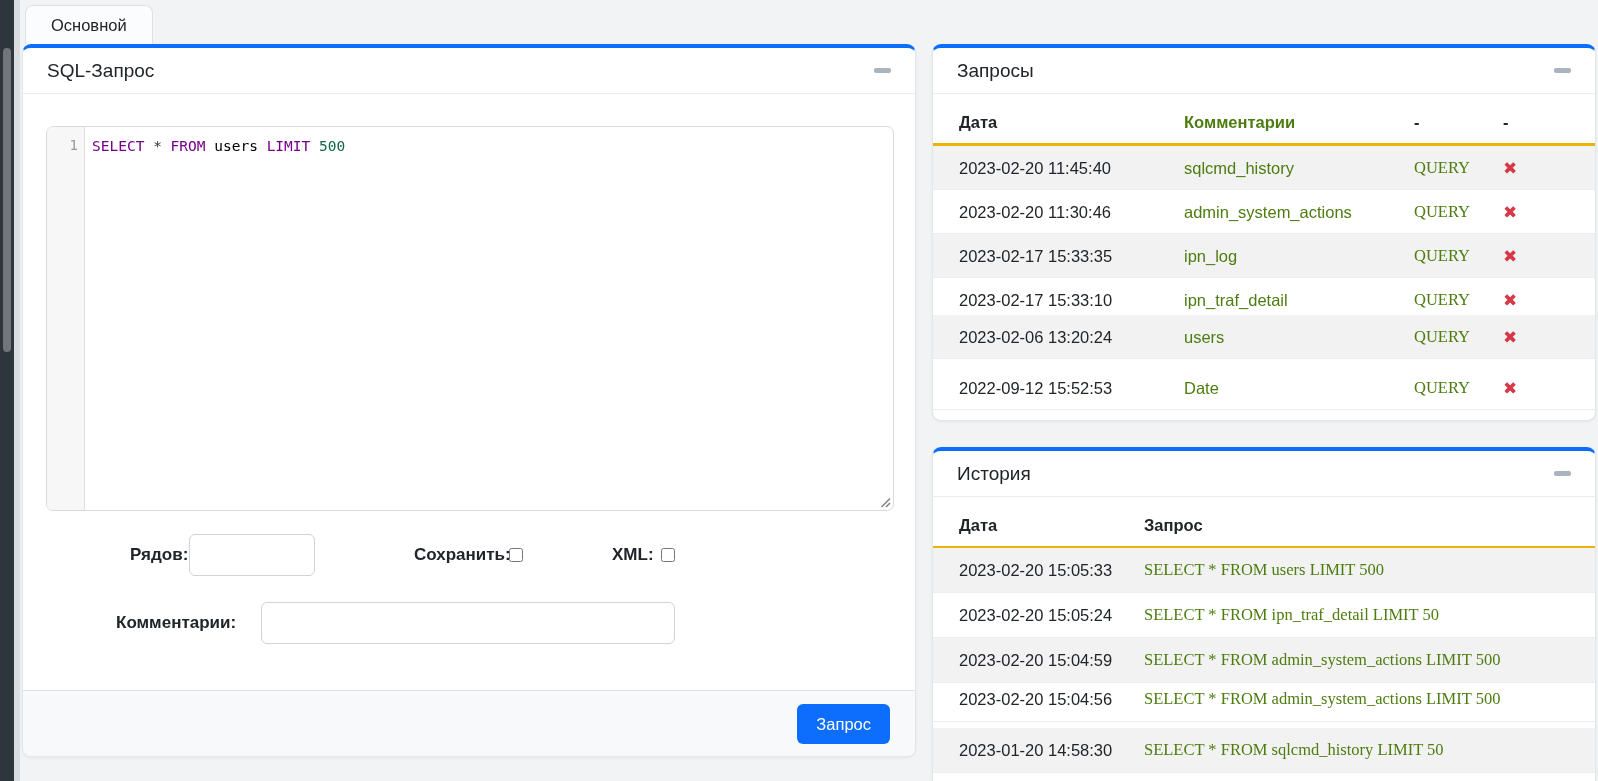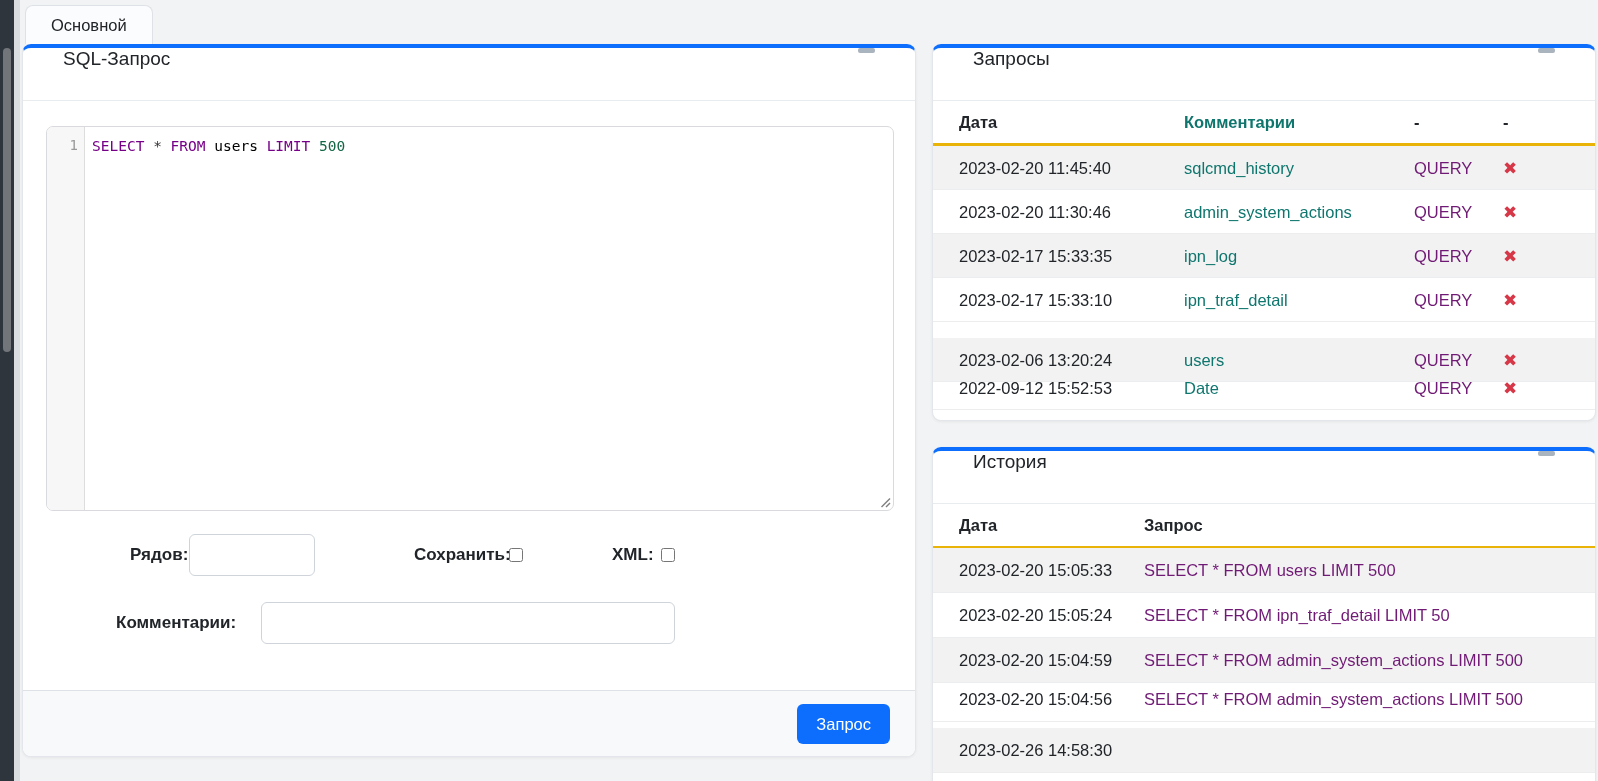--- a/index.html
+++ b/index.html
@@ -26,23 +26,23 @@
   .card {
     position: absolute; background: #fff;
     border: 1px solid #e3e6ea; border-top: 4px solid #0d6efd;
     border-radius: 9px; box-shadow: 0 1px 3px rgba(0,0,0,0.06);
   }
   .main-card     { left: 22px;  top: 44px;  width: 894px; height: 713px; z-index: 2; }
   .queries-card  { left: 932px; top: 44px;  width: 664px; height: 377px; }
   .history-card  { left: 932px; top: 447px; width: 664px; height: 360px; border-bottom: none; border-radius: 9px 9px 0 0; }
 
   .card-header {
-    position: absolute; left: 0; top: 0; width: 100%; height: 53px;
-    display: flex; justify-content: space-between;
-    padding: 0 40px; border-bottom: 1px solid #e9ecef;
+    position: absolute; left: 0; top: 0; width: 100%; height: 46px;
+    display: flex; align-items: center; justify-content: space-between;
+    padding: 0 24px; border-bottom: 1px solid #e9ecef;
   }
   .card-title { font-size: 19px; color: #212529; }
   .minimize { width: 17px; height: 5px; background: #aab4be; border-radius: 2px; cursor: pointer; flex: 0 0 auto; }
 
   
   .editor {
     position: absolute; left: 23px; top: 78px; width: 848px; height: 385px;
     border: 1px solid #d8dadd; border-radius: 7px; background: #fff; overflow: hidden;
   }
   .gutter {
@@ -95,25 +95,25 @@
     position: absolute; left: 0; width: 100%; height: 45px;
     border-bottom: 3px solid #eab308; background: #fff;
   }
   .tcell { position: absolute; top: 50%; transform: translateY(-50%); font-size: 16.5px; white-space: nowrap; }
   .th { font-weight: 700; color: #212529; }
   .trow { position: absolute; left: 0; width: 100%; border-bottom: 1px solid #ebedef; }
   .trow.striped { background: #f2f2f2; }
   .q-rows  .trow { height: 44px; }
   .h-rows  .trow { height: 45px; }
   .c-date    { left: 26px;  color: #212529; }
-  .c-comment { left: 251px; color: #0f766e; }
+  .c-comment { left: 251px; color: #4d7c0f; }
   .c-q       { left: 481px; }
   .c-x       { left: 570px; }
   .c-query   { left: 211px; }
-  .link { color: #701a75; text-decoration: none; cursor: pointer; }
+  .link { color: #4d7c0f; text-decoration: none; cursor: pointer; font-family: Liberation Serif, serif; }
   .xbtn { color: #d63848; font-weight: 700; font-size: 17px; cursor: pointer; font-family: "DejaVu Sans", sans-serif; }
   .q-rows { position: absolute; left: 0; top: 98px; width: 100%; }
   .h-rows { position: absolute; left: 0; top: 97px; width: 100%; }
 </style>
 </head>
 <body>
 
 <div class="rail">
   <div class="rail-thumb"></div>
 </div>
@@ -188,21 +188,21 @@
         <span class="tcell c-comment">ipn_log</span>
         <a class="tcell c-q link">QUERY</a>
         <span class="tcell c-x xbtn">✖</span>
       </div>
       <div class="trow" style="top: 132px;">
         <span class="tcell c-date">2023-02-17 15:33:10</span>
         <span class="tcell c-comment">ipn_traf_detail</span>
         <a class="tcell c-q link">QUERY</a>
         <span class="tcell c-x xbtn">✖</span>
       </div>
-      <div class="trow striped" style="top: 192px; text-align: right;">
+      <div class="trow striped" style="top: 169px; text-align: right;">
         <span class="tcell c-date">2023-02-06 13:20:24</span>
         <span class="tcell c-comment">users</span>
         <a class="tcell c-q link">QUERY</a>
         <span class="tcell c-x xbtn">✖</span>
       </div>
       <div class="trow" style="top: 220px;">
         <span class="tcell c-date">2022-09-12 15:52:53</span>
         <span class="tcell c-comment">Date</span>
         <a class="tcell c-q link">QUERY</a>
         <span class="tcell c-x xbtn">✖</span>
@@ -230,16 +230,17 @@
       </div>
       <div class="trow striped" style="top: 90px;">
         <span class="tcell c-date">2023-02-20 15:04:59</span>
         <a class="tcell c-query link">SELECT * FROM admin_system_actions LIMIT 500</a>
       </div>
       <div class="trow" style="top: 129px;">
         <span class="tcell c-date">2023-02-20 15:04:56</span>
         <a class="tcell c-query link">SELECT * FROM admin_system_actions LIMIT 500</a>
       </div>
       <div class="trow striped" style="top: 180px;">
-        <span class="tcell c-date">2023-02-26 14:58:30</span>
+        <span class="tcell c-date">2023-01-20 14:58:30</span>
+        <a class="tcell c-query link">SELECT * FROM sqlcmd_history LIMIT 50</a>
       </div>
     </div>
 </div>
 
 </body></html>

